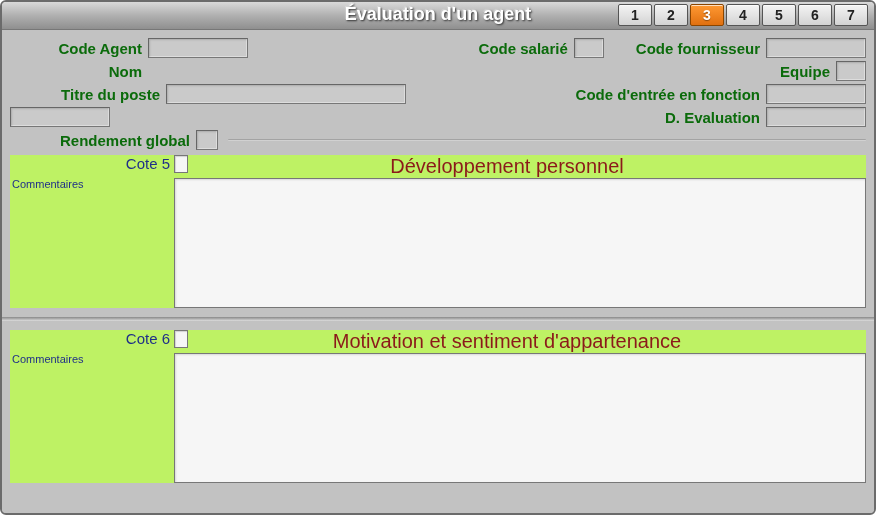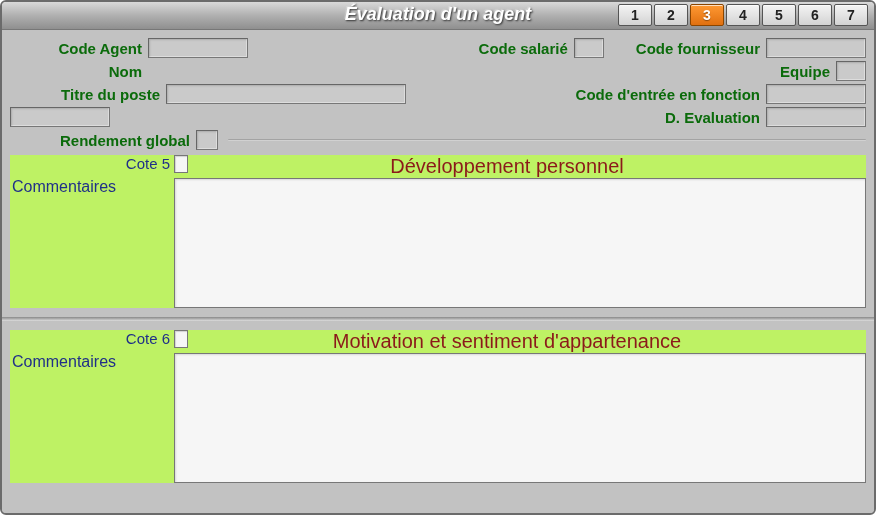--- a/index.html
+++ b/index.html
@@ -31,21 +31,20 @@
   .title-text {
     position: absolute;
     left: 0; right: 0;
     text-align: center;
     color: #fff;
     font-weight: bold;
     font-size: 18px;
     text-shadow: 1px 1px 2px #333, -1px -1px 1px rgba(255,255,255,0.3);
     pointer-events: none;
     top: 2px;
-    font-style: italic;
   }
   .tabs {
     position: absolute;
     right: 6px;
     top: 2px;
     display: flex;
     gap: 2px;
   }
   .tab {
     width: 34px; height: 22px;
@@ -123,21 +122,21 @@
     width: 14px; height: 18px;
     background: #f6f6f6;
     border: 1px solid #777;
     box-shadow: inset 1px 1px 1px rgba(0,0,0,0.15);
     margin-left: 4px;
   }
   .comments-row { display: flex; align-items: flex-start; gap: 4px; }
   .comments-lbl {
     width: 160px;
     color: #203088;
-    font-size: 16px;
+    font-size: 11px;
     text-align: left;
     padding-left: 2px;
   }
   .comments-box {
     flex: 1;
     background: #f6f6f6;
     border: 1px solid #777;
     height: 130px;
     box-shadow: inset 1px 1px 2px rgba(0,0,0,0.12);
     resize: none;

